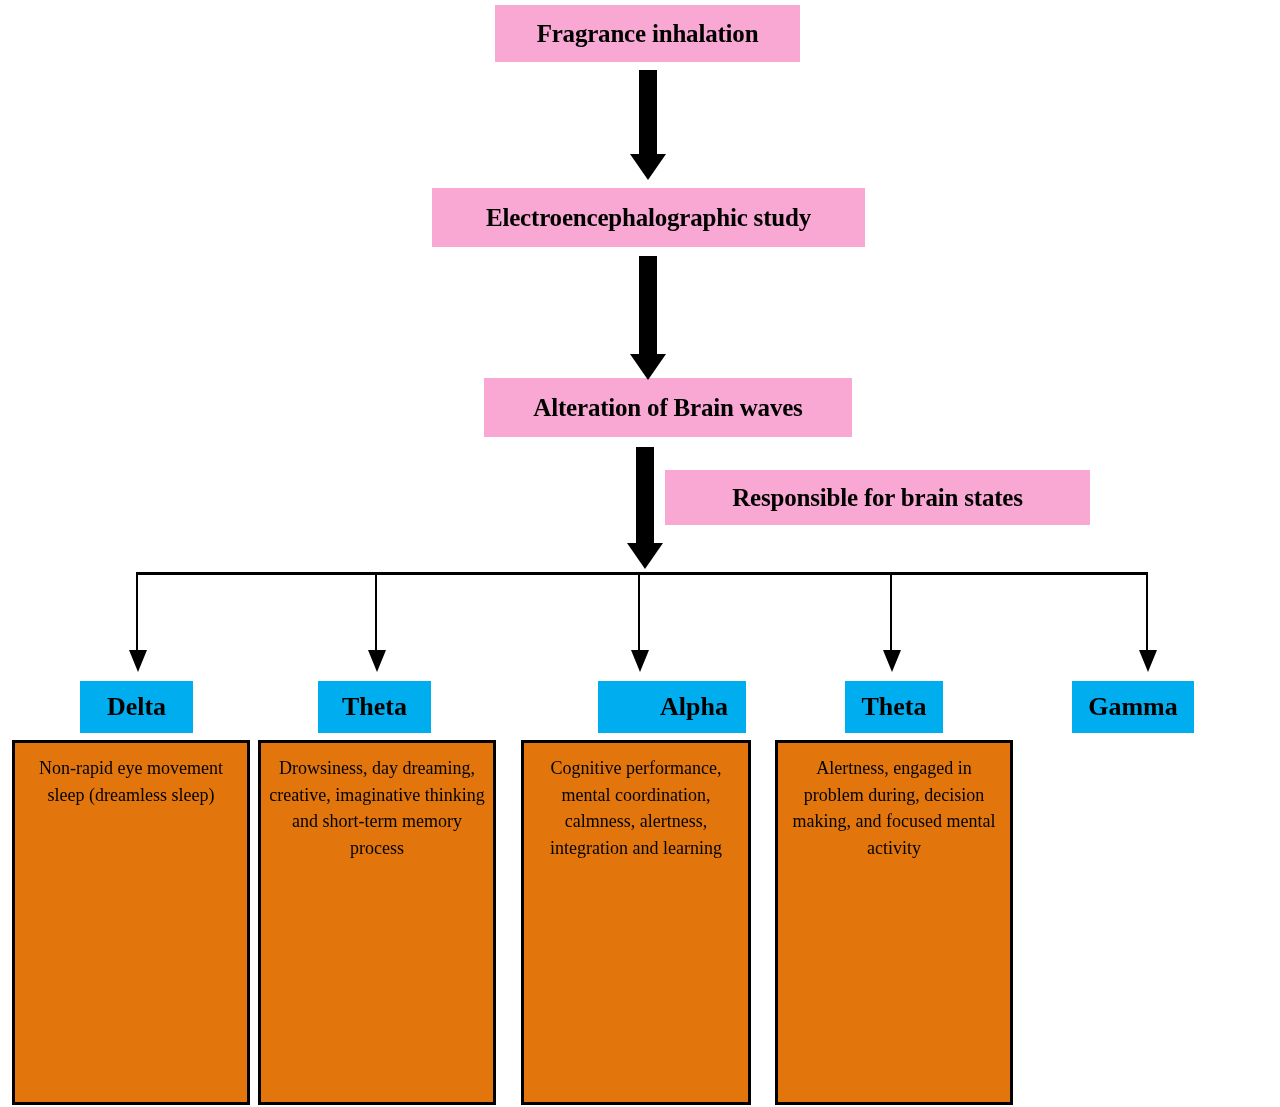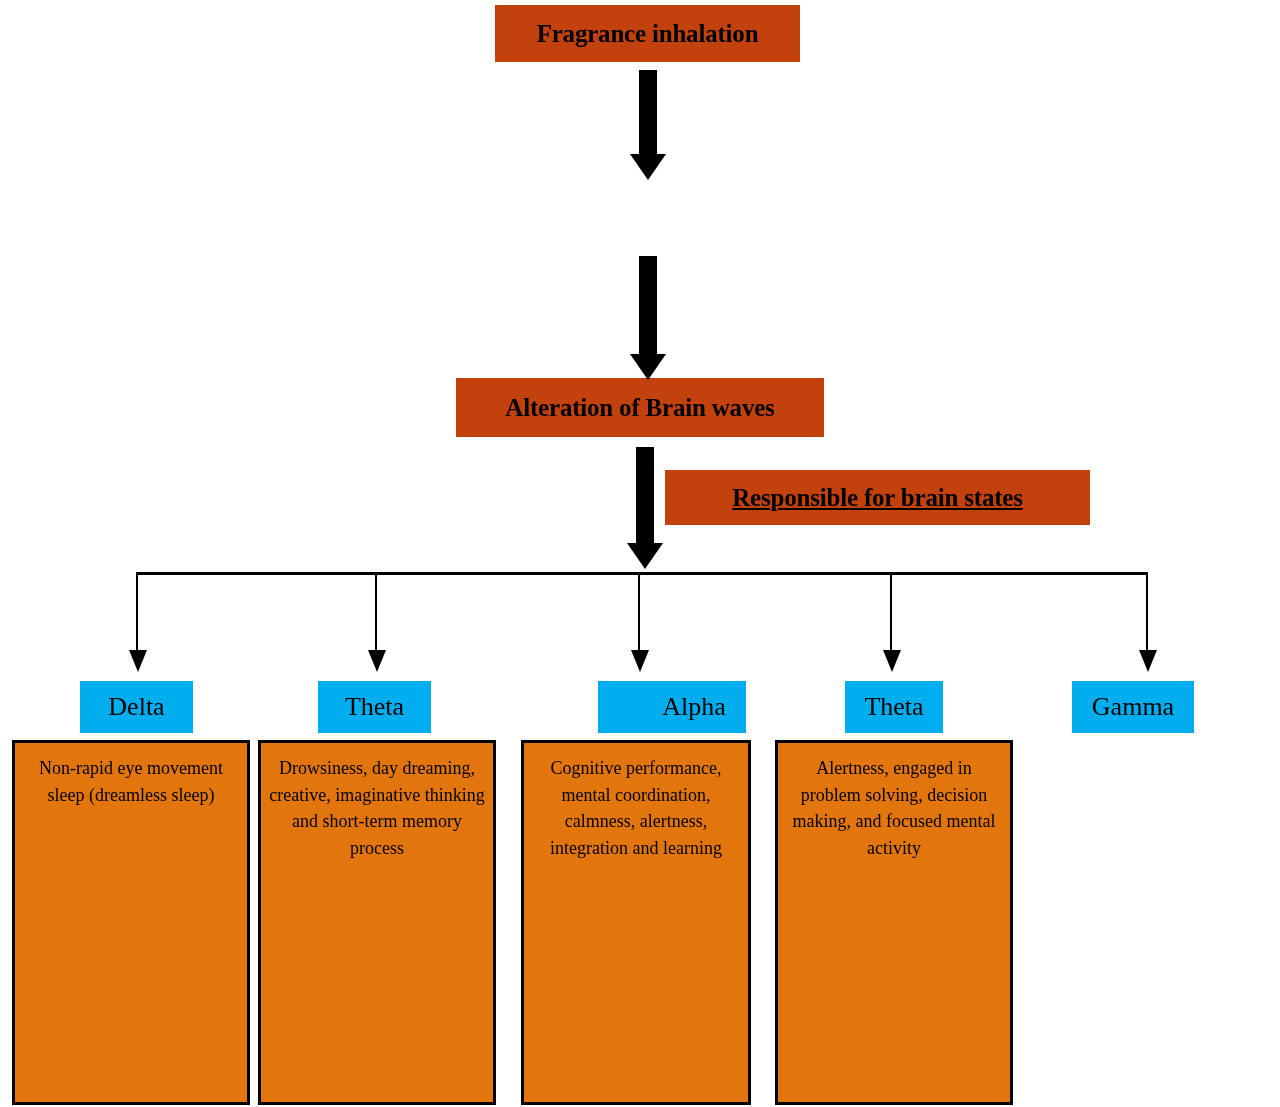--- a/index.html
+++ b/index.html
@@ -14,34 +14,34 @@
     position: relative;
     width: 1280px;
     height: 1107px;
     background: #ffffff;
     overflow: hidden;
   }
 
   
   .green-box {
     position: absolute;
-    background: #c2410c;
+    background: #f9a8d4;
     color: #000000;
     font-weight: bold;
     display: flex;
     align-items: center;
     justify-content: center;
     text-align: center;
     letter-spacing: -0.2px;
     line-height: 1.1;
   }
   #box-fragrance   { left: 495px; top: 5px;   width: 305px; height: 57px; font-size: 25px; }
   #box-eeg         { left: 432px; top: 188px; width: 433px; height: 59px; font-size: 25px; }
-  #box-alteration  { left: 456px; top: 378px; width: 368px; height: 59px; font-size: 25px; text-align: right; }
-  #box-responsible { left: 665px; top: 470px; width: 425px; height: 55px; font-size: 25px; text-decoration: underline; }
+  #box-alteration  { left: 484px; top: 378px; width: 368px; height: 59px; font-size: 25px; text-align: right; }
+  #box-responsible { left: 665px; top: 470px; width: 425px; height: 55px; font-size: 25px; }
 
   
   .thick-arrow {
     position: absolute;
     width: 36px;
   }
   .thick-arrow .stem {
     position: absolute;
     left: 9px;
     top: 0;
@@ -96,21 +96,21 @@
     margin-left: -8px;
   }
 
   
   .blue-box {
     position: absolute;
     top: 681px;
     height: 52px;
     background: #00AEEF;
     color: #000000;
-    font-weight: normal;
+    font-weight: bold;
     font-size: 26px;
     display: flex;
     align-items: center;
     justify-content: center;
     text-align: center;
   }
 
   
   .orange-box {
     position: absolute;
@@ -128,20 +128,21 @@
     overflow: hidden;
   }
 </style>
 </head>
 <body>
 
 <div id="stage">
 
   <div class="green-box" id="box-fragrance">Fragrance inhalation</div>
 
+  <div class="green-box" id="box-eeg">Electroencephalographic study</div>
 
   <div class="green-box" id="box-alteration">Alteration of Brain waves</div>
 
   <div class="green-box" id="box-responsible">Responsible for brain states</div>
 
   <div class="thick-arrow" id="arrow-1">
     <div class="stem"></div>
     <div class="head"></div>
   </div>
   <div class="thick-arrow" id="arrow-2">
@@ -172,15 +173,15 @@
 
   <div class="blue-box" style="left:80px;  width:113px;">Delta</div>
   <div class="blue-box" style="left:318px; width:113px;text-align:right;">Theta</div>
   <div class="blue-box" style="left:598px; width:104px;padding-left:44px;">Alpha</div>
   <div class="blue-box" style="left:845px; width:98px;">Theta</div>
   <div class="blue-box" style="left:1072px; width:122px;">Gamma</div>
 
   <div class="orange-box" style="left:12px;   width:238px;">Non-rapid eye movement sleep (dreamless sleep)</div>
   <div class="orange-box" style="left:258px;  width:238px;">Drowsiness, day dreaming, creative, imaginative thinking and short-term memory process</div>
   <div class="orange-box" style="left:521px;  width:230px;">Cognitive performance, mental coordination, calmness, alertness, integration and learning</div>
-  <div class="orange-box" style="left:775px;  width:238px;">Alertness, engaged in problem solving, decision making, and focused mental activity</div>
+  <div class="orange-box" style="left:775px;  width:238px;">Alertness, engaged in problem during, decision making, and focused mental activity</div>
 
 </div>
 
 </body></html>

